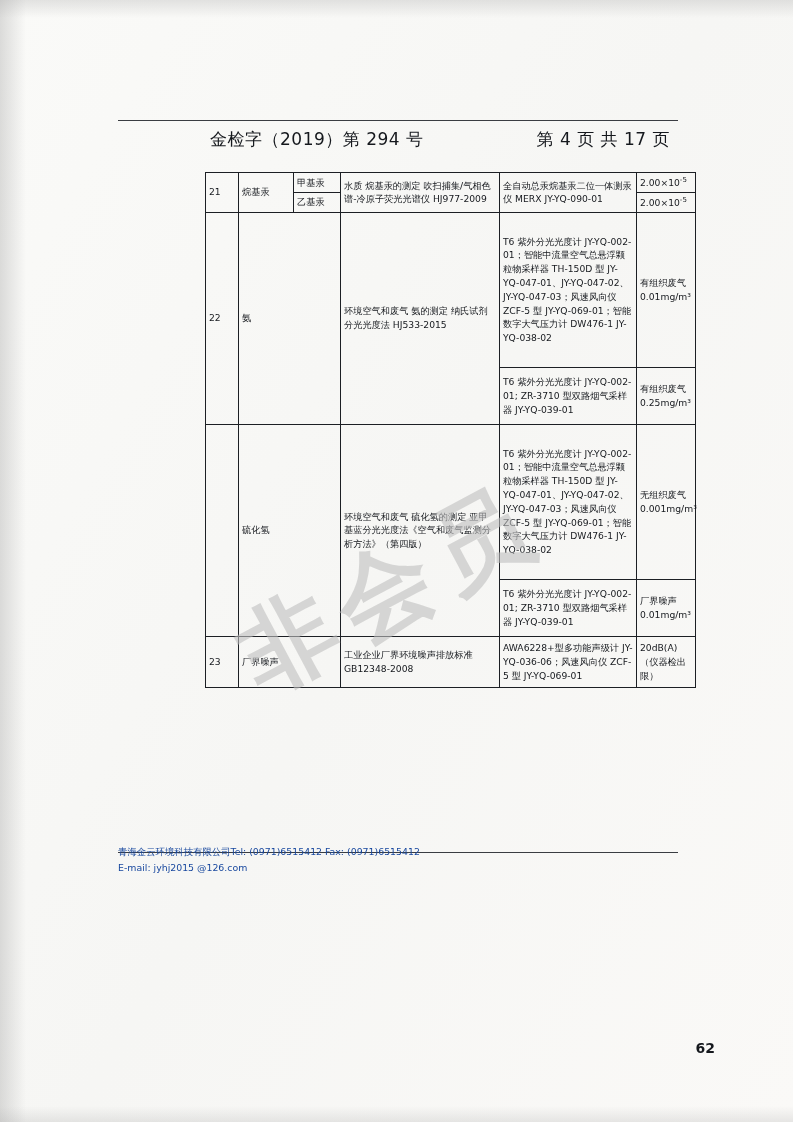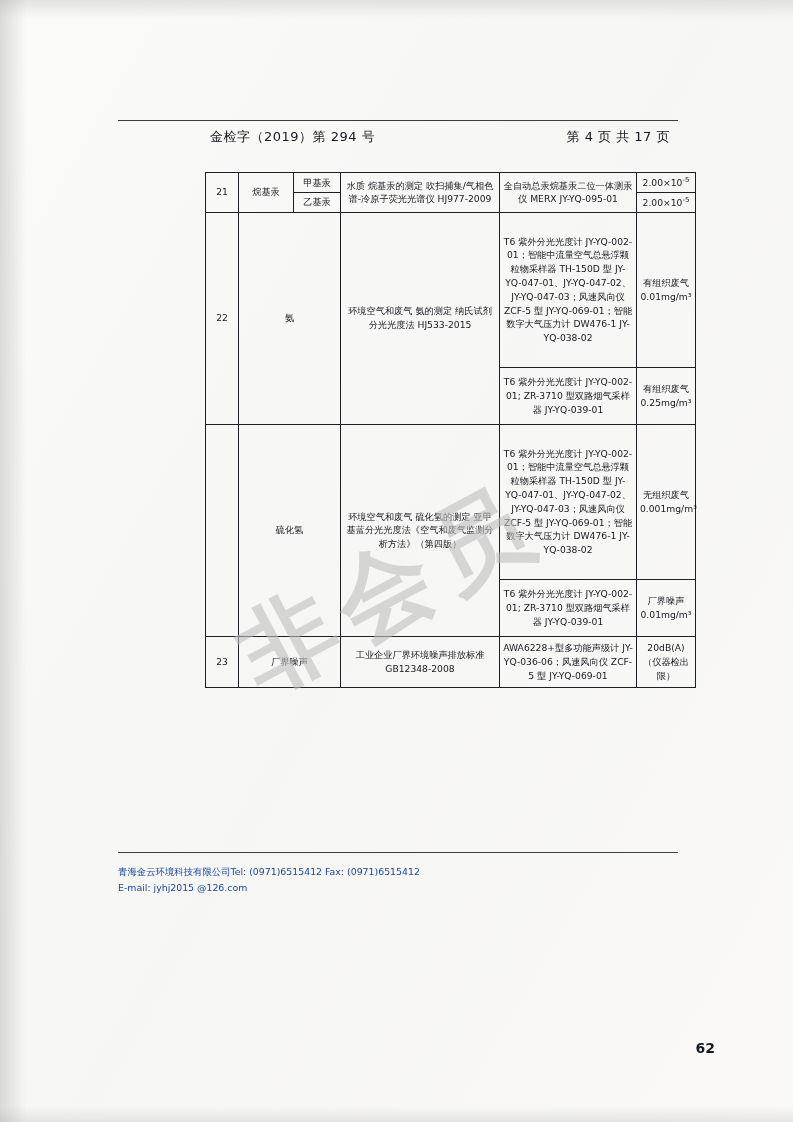--- a/index.html
+++ b/index.html
@@ -29,21 +29,21 @@
     left: 0; top: 0; right: 0; bottom: 0;
   }
 
   
   .header {
     position: absolute;
     left: 118px;
     top: 128px;
     width: 560px;
     height: 22px;
-    font-size: 13px;
+    font-size: 17px;
     color: #15181d;
   }
   .header .hdr-left {
     position: absolute;
     left: 92px;
     top: 0;
     letter-spacing: 0.5px;
   }
   .header .hdr-right {
     position: absolute;
@@ -69,21 +69,21 @@
   }
   table.rep {
     border-collapse: collapse;
     width: 448px;
     table-layout: fixed;
     color: #15181d;
   }
   table.rep td {
     border: 1px solid #1c1f24;
     vertical-align: middle;
-    text-align: center;
+    text-align: left;
     font-size: 9.2px;
     line-height: 1.5;
     padding: 2px 3px;
     font-family: "DejaVu Sans", "Liberation Sans", sans-serif;
   }
   td.col-no     { width: 26px; }
   td.col-item   { width: 48px; }
   td.col-sub    { width: 40px; }
   td.col-method { width: 152px; }
   td.col-equip  { width: 130px; }
@@ -104,21 +104,21 @@
   }
   .limit-cell {
     line-height: 1.7;
   }
   .sup { font-size: 7px; vertical-align: super; }
 
   
   .footer {
     position: absolute;
     left: 118px;
-    top: 864px;
+    top: 844px;
     width: 560px;
     font-size: 9.4px;
     color: #1b3a7a;
     line-height: 1.7;
   }
   .footer-rule {
     position: absolute;
     left: 118px;
     top: 852px;
     width: 560px;
@@ -201,21 +201,21 @@
 
     <div class="table-wrap">
       <table class="rep">
         <tbody>
 
           <tr>
             <td class="col-no" rowspan="2">21</td>
             <td class="col-item" rowspan="2">烷基汞</td>
             <td class="col-sub">甲基汞</td>
             <td class="col-method method-text" rowspan="2">水质 烷基汞的测定 吹扫捕集/气相色谱-冷原子荧光光谱仪 HJ977-2009</td>
-            <td class="col-equip equip-cell" rowspan="2">全自动总汞烷基汞二位一体测汞仪  MERX  JY-YQ-095-01</td>
+            <td class="col-equip equip-cell" rowspan="2">全自动总汞烷基汞二位一体测汞仪  MERX  JY-YQ-090-01</td>
             <td class="col-limit limit-cell">
               <span>2.00×10</span><span class="sup">-5</span>
             </td>
           </tr>
 
           <tr>
             <td class="col-sub">乙基汞</td>
             <td class="col-limit limit-cell">
               <span>2.00×10</span><span class="sup">-5</span>
             </td>

